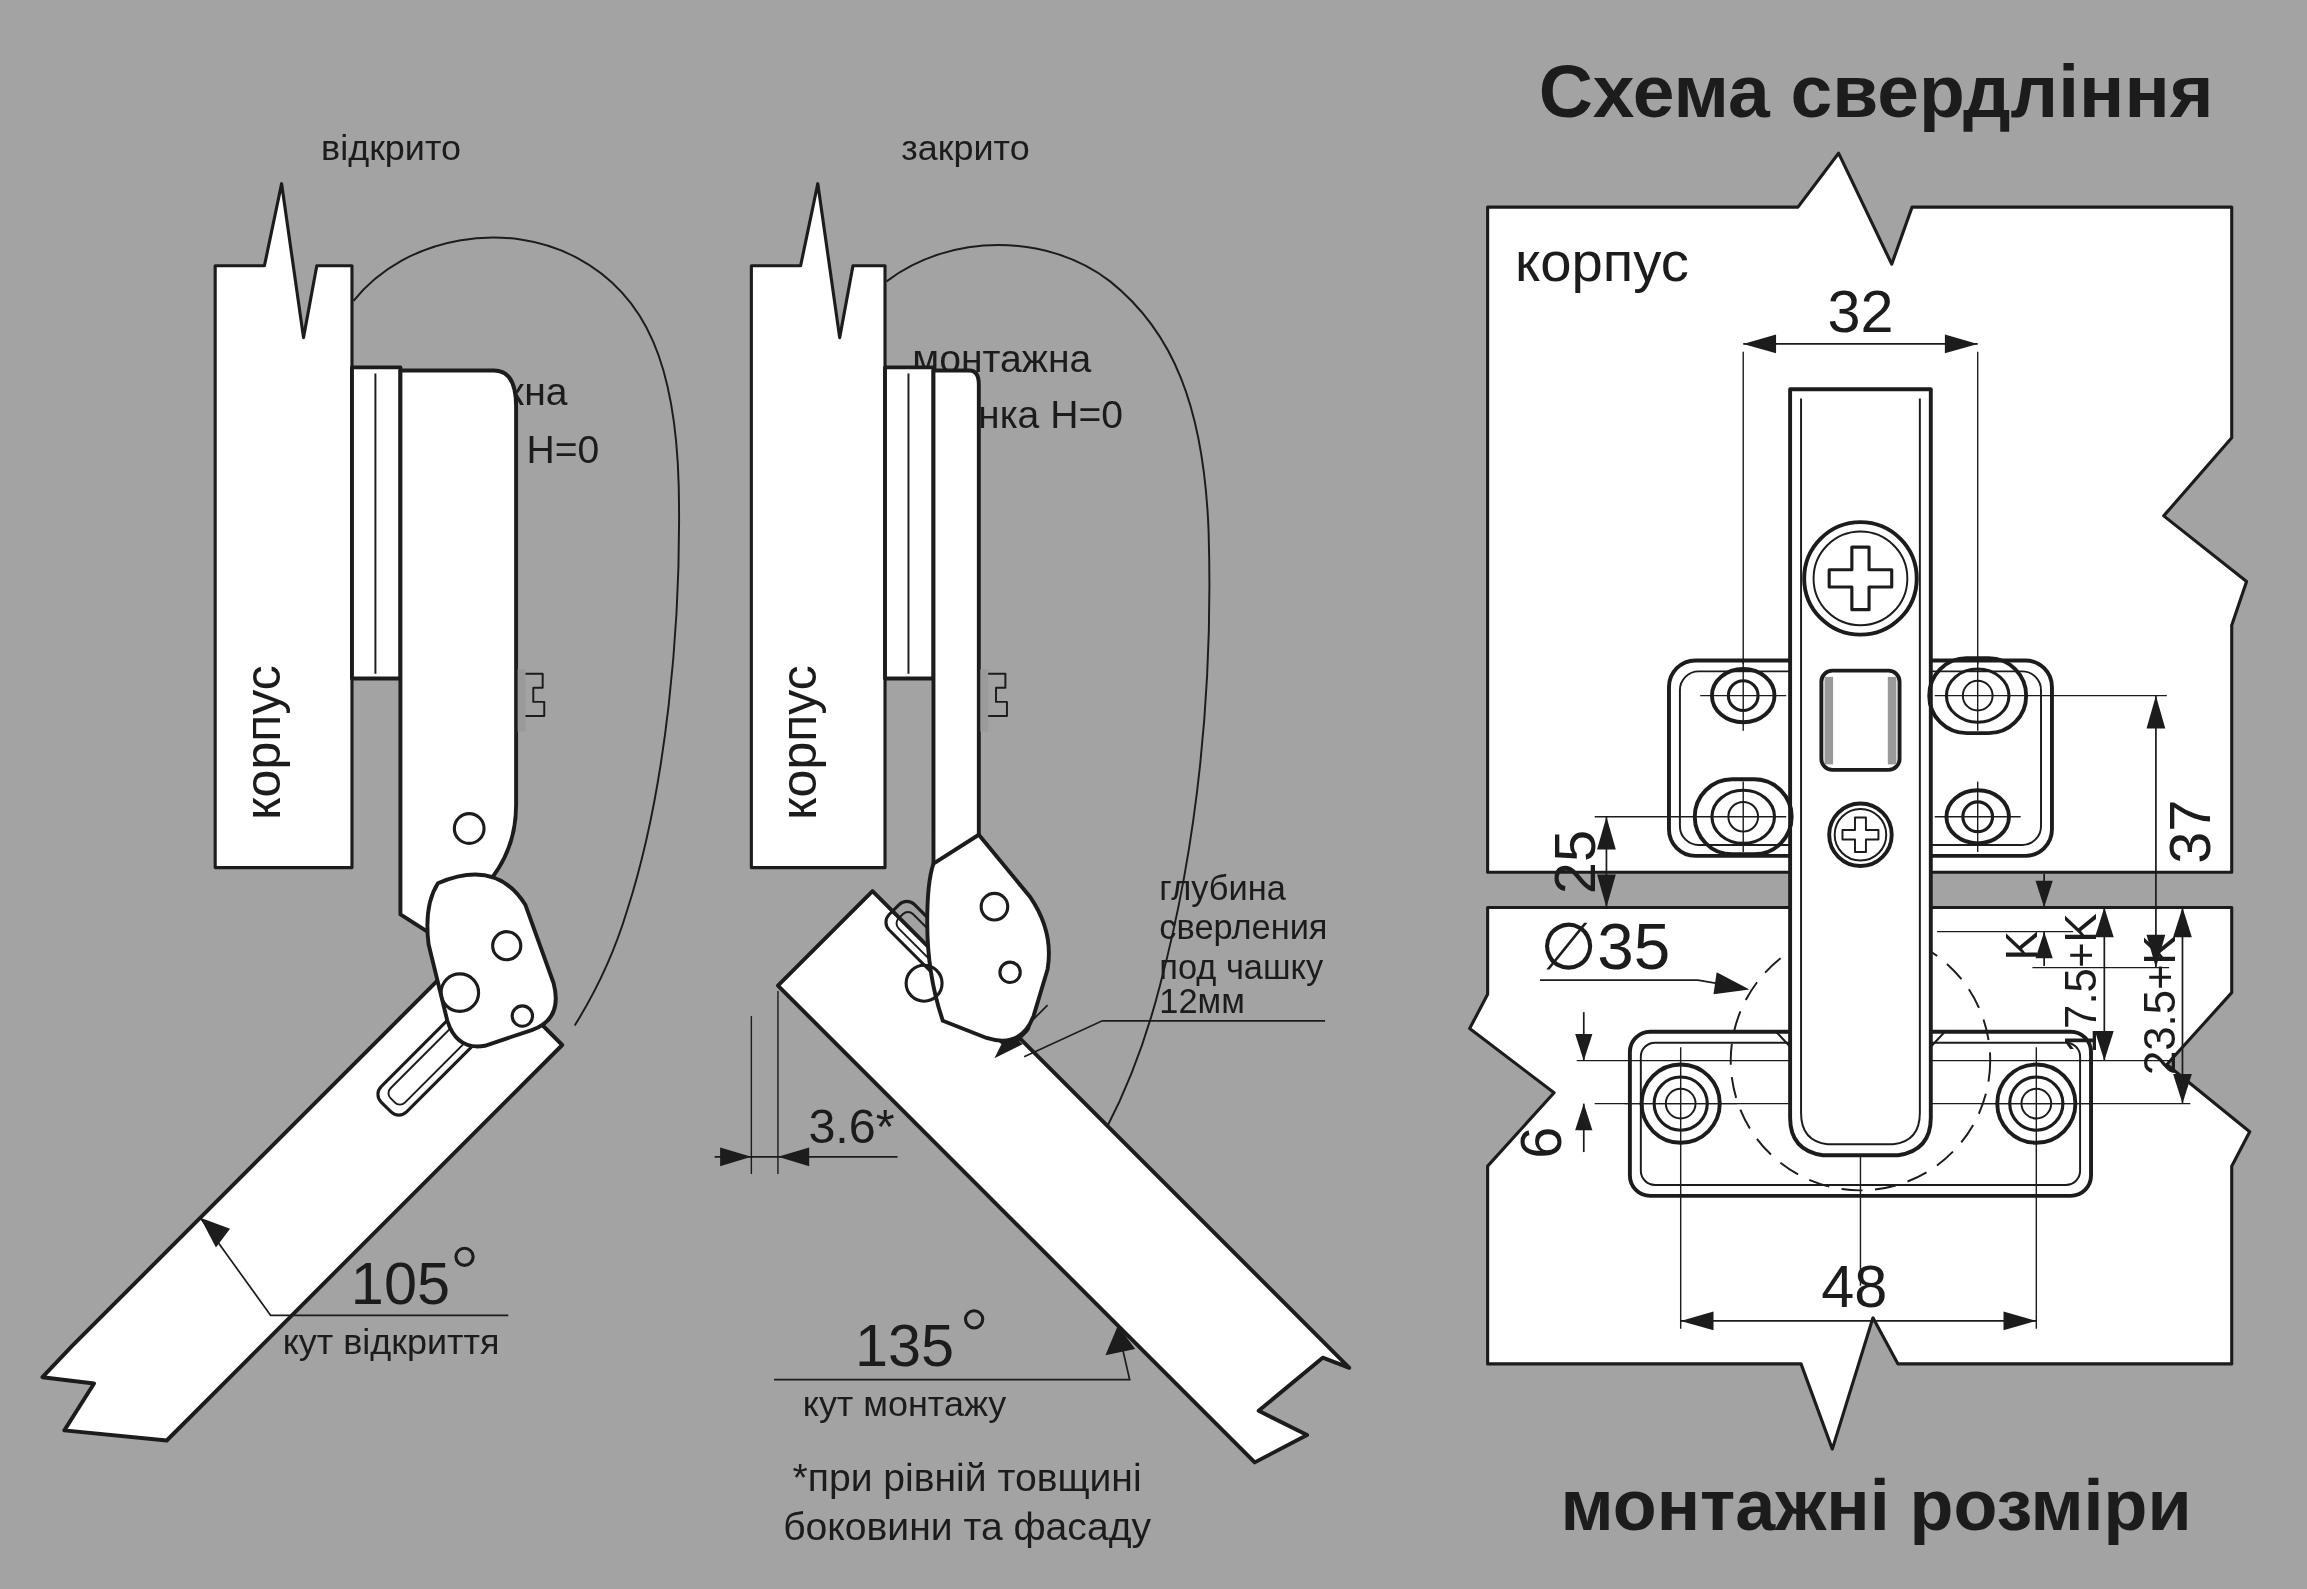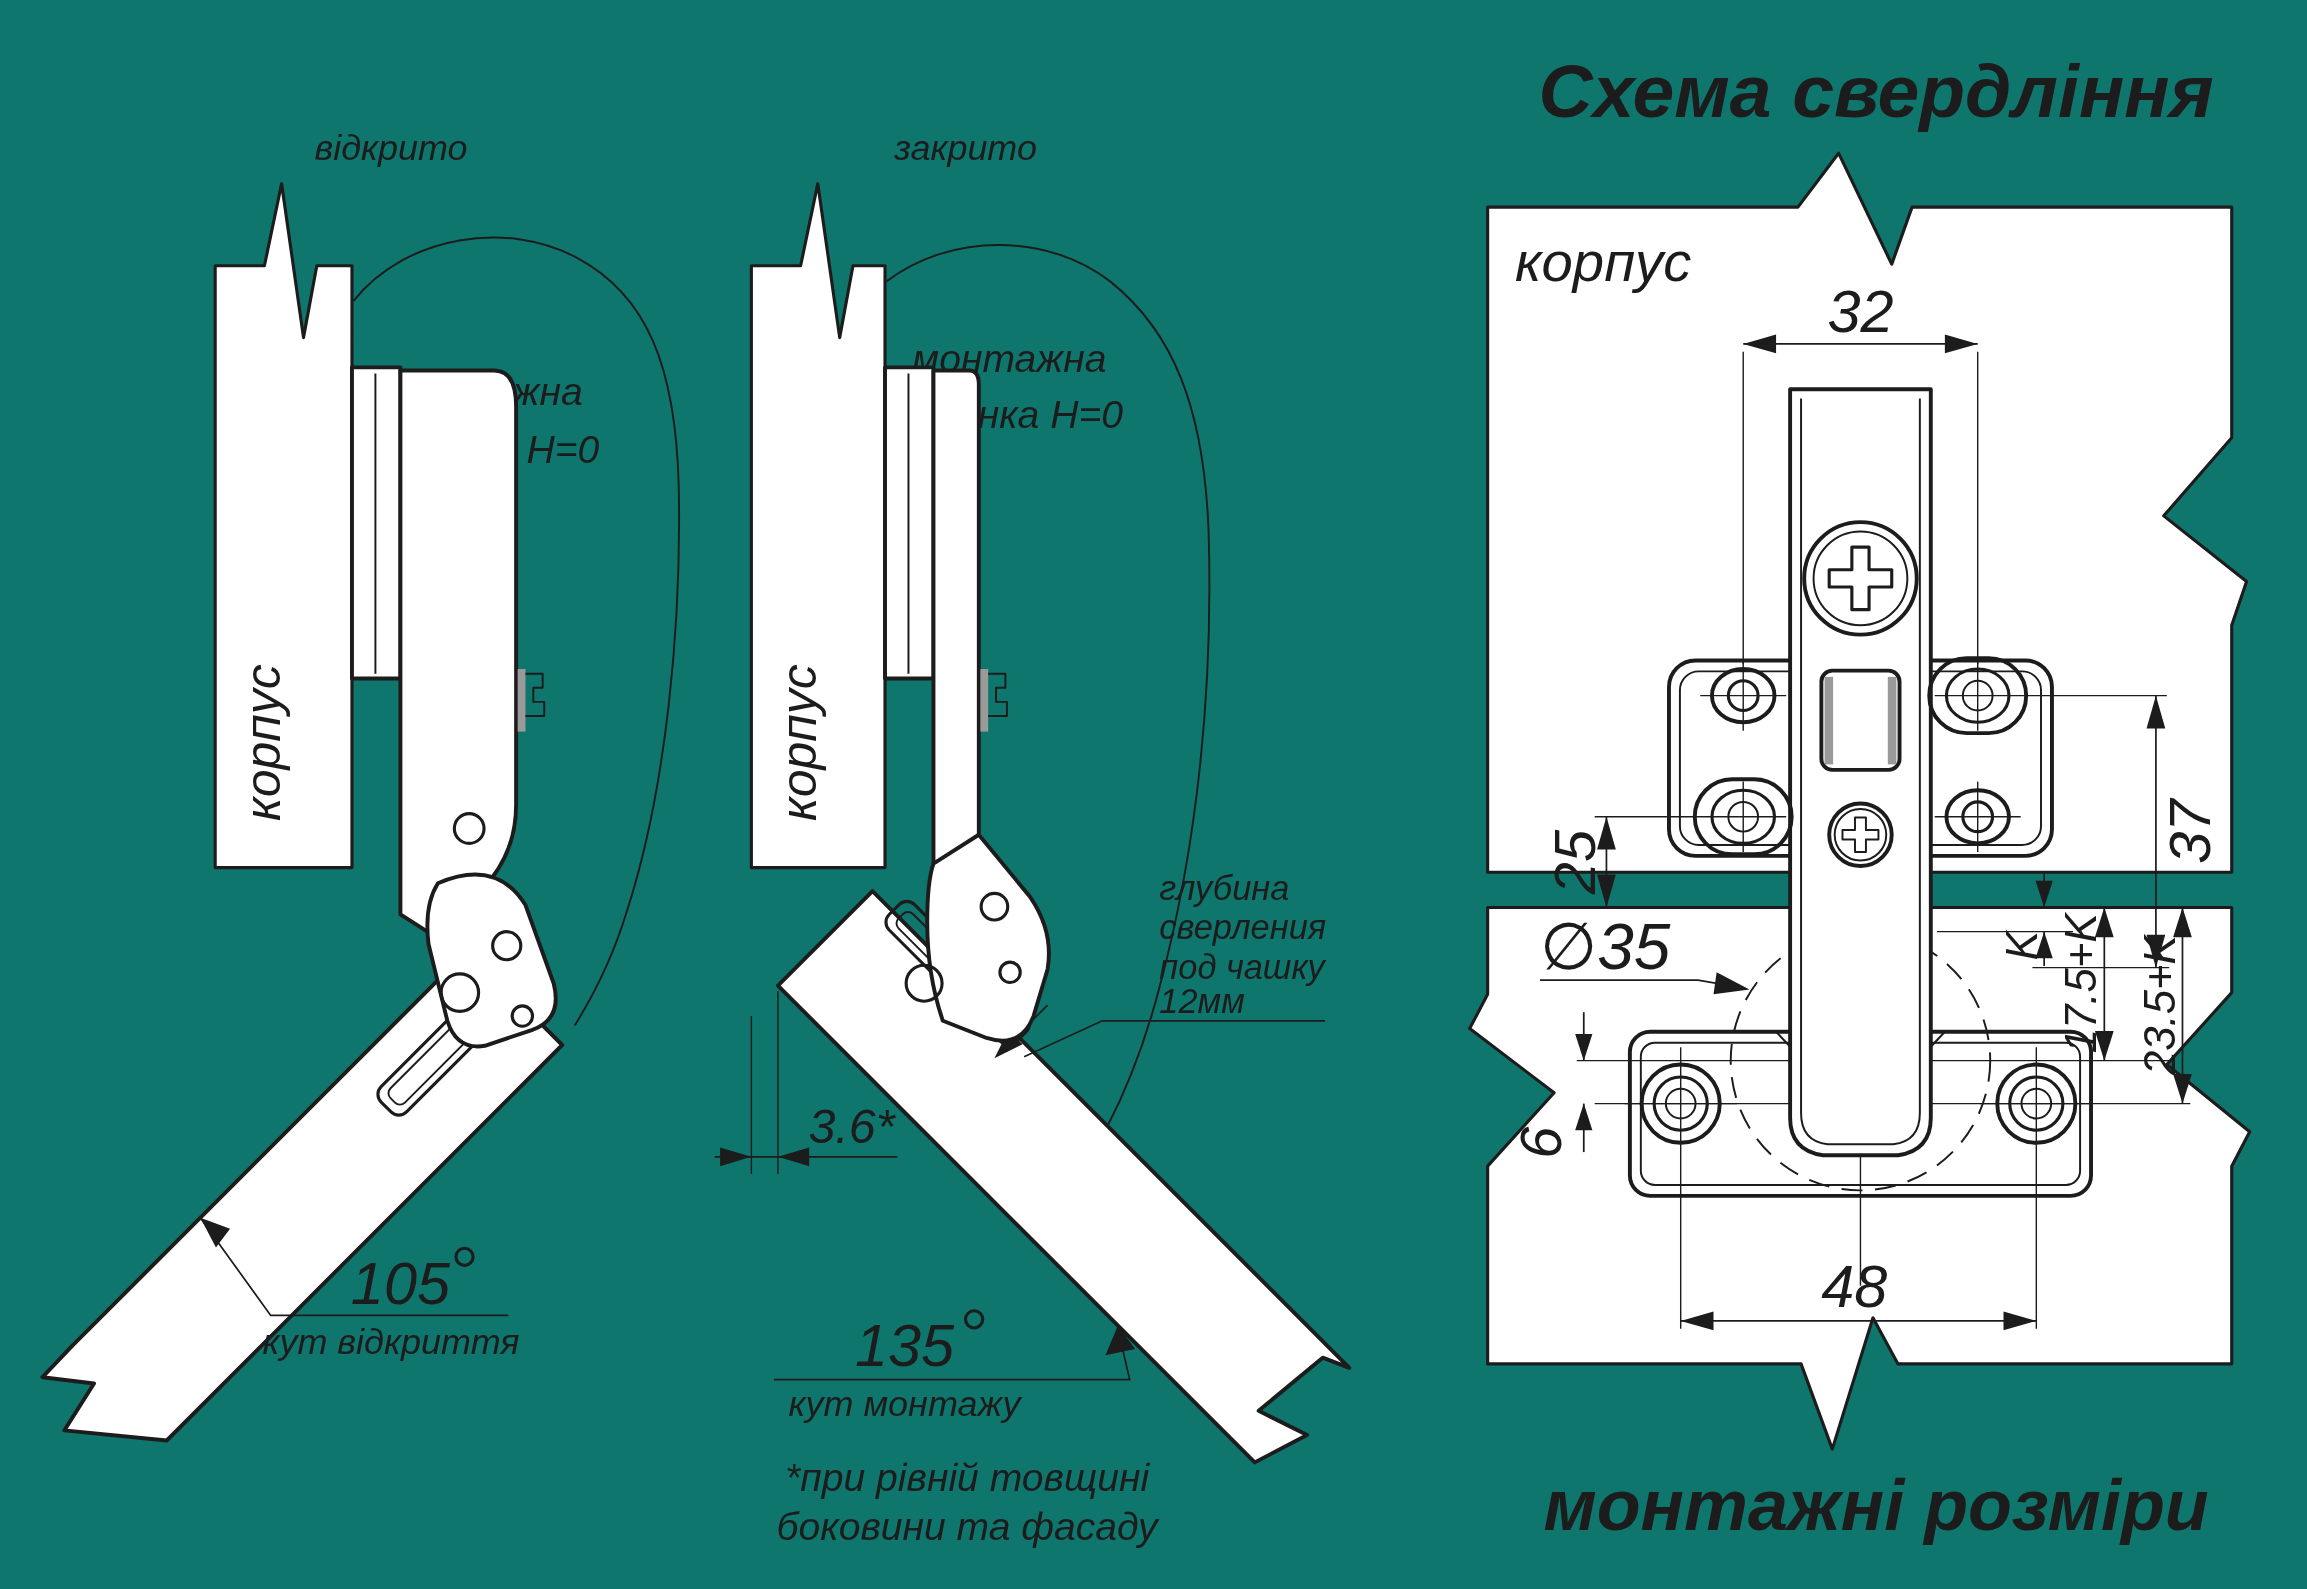--- a/index.html
+++ b/index.html
@@ -1,16 +1,16 @@
 <!DOCTYPE html>
 <html style="font-size:12.5px"><head>
 <meta charset="utf-8">
 <style>
   html,body{margin:0;padding:0;background:#ffffff;}
-  .page{width:2307px;height:1589px;background:#0f766e;position:relative;overflow:hidden;font-style:italic;}
+  .page{width:2307px;height:1589px;background:#a3a3a3;position:relative;overflow:hidden;}
   svg{display:block;}
   svg text{font-family:"Liberation Sans","DejaVu Sans",sans-serif;fill:#1c1c1c;}
   .t-title{font-size:96px;font-weight:700;}
   .t-sub{font-size:92px;font-weight:700;}
   .t-vtitle{font-size:46px;font-weight:400;}
   .t-label{font-size:64px;font-weight:400;}
   .t-label-sm{font-size:72px;font-weight:400;}
   .t-note{font-size:50px;font-weight:400;}
   .t-dim{font-size:76px;font-weight:400;}
   .t-dim-v{font-size:74px;font-weight:400;}

